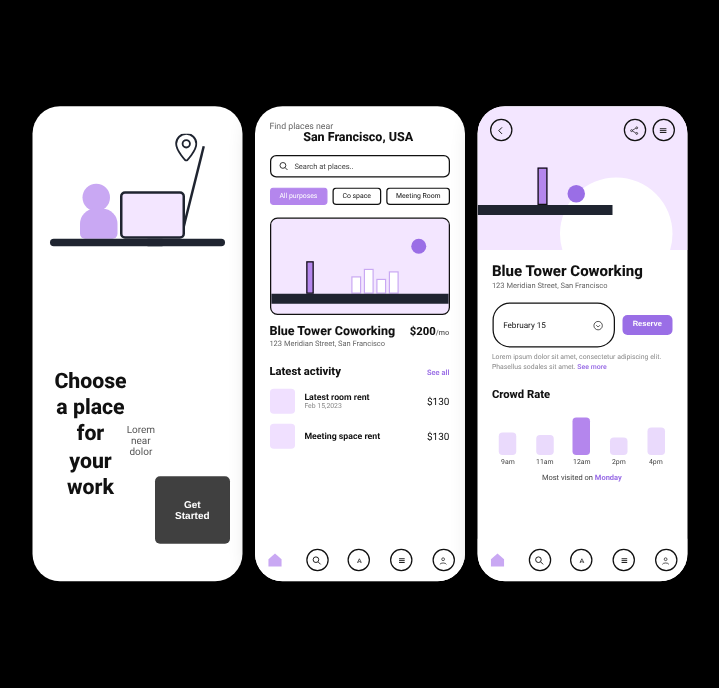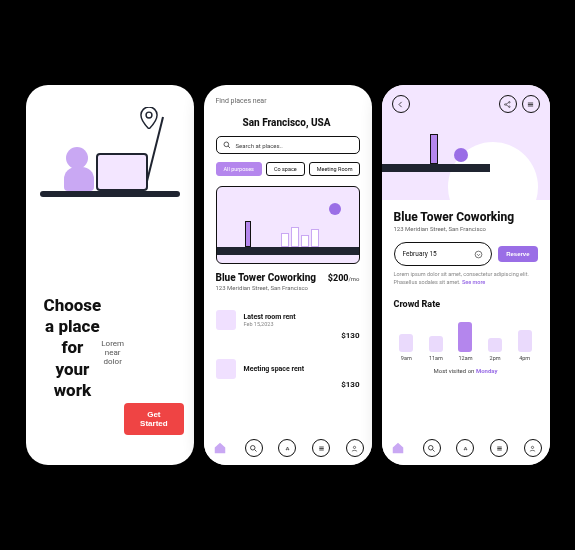--- a/index.html
+++ b/index.html
@@ -24,38 +24,38 @@
   .s1-illus {
     height: 140px;
     position: relative;
     overflow: hidden;
   }
   .s1-content { padding: 0 18px; text-align: center; flex:1; display:flex; flex-direction:row; align-items:center;}
   .s1-title { font-weight: 800; font-size: 17px; line-height: 1.25; margin-top: 6px; color:#111;}
   .s1-sub { font-size: 8px; color: #555; margin-top: 14px; }
   .s1-cta {
     margin-top: auto; margin-bottom: 30px;
-    background: #ef4444; color: #fff;
+    background: #404040; color: #fff;
     border: none; border-radius: 4px;
     font-size: 8px; font-weight: 600;
-    padding: 7px 16px;
+    padding: 18px 16px;
   }
   
   .desk { position:absolute; left:14px; right:14px; bottom:28px; height:6px; background:#1f2430; border-radius:3px;}
   .monitor { position:absolute; left:70px; bottom:34px; width:52px; height:38px; background:#f3e6ff; border:2px solid #1f2430; border-radius:4px;}
   .monitor::after{content:""; position:absolute; left:20px; bottom:-8px; width:12px; height:6px; background:#1f2430;}
   .head { position:absolute; left:40px; bottom:56px; width:22px; height:22px; border-radius:50%; background:#c9a8f3;}
   .body { position:absolute; left:38px; bottom:34px; width:30px; height:24px; background:#c9a8f3; border-radius:12px 12px 4px 4px;}
   .pin { position:absolute; right:36px; top:22px; }
   .pin svg { width:18px; height:22px; }
   .stick { position:absolute; right:30px; top:32px; width:2px; height:70px; background:#1f2430; transform:rotate(14deg); transform-origin:top;}
   
   .s2 { padding: 12px 12px 0; }
   .s2-near { font-size: 7px; color:#666; }
-  .s2-loc { font-size: 10px; font-weight: 800; color:#111; margin-top:12px;padding-left:27px;}
+  .s2-loc { font-size: 10px; font-weight: 800; color:#111; margin-top:0;padding-left:27px;}
   .searchbar {
     margin-top: 8px;
     border:1.5px solid #111; border-radius:5px;
     height: 18px; display:flex; align-items:center; gap:5px; padding:0 6px;
   }
   .searchbar svg{width:8px;height:8px;}
   .searchbar span{ font-size:6px; color:#444;}
   .chips { display:flex; gap:4px; margin-top:8px; overflow:hidden;}
   .chip { font-size:5.5px; padding:3px 7px; border:1px solid #111; border-radius:3px; white-space:nowrap; color:#111;}
   .chip.active{ background:#b486ed; color:#fff; border-color:#b486ed;}
@@ -77,21 +77,21 @@
   .listing-price small{ font-size:6px; font-weight:500; color:#666;}
   .listing-addr{ font-size:6px; color:#666; margin-top:1px;}
   .sect-row{display:flex; justify-content:space-between; align-items:baseline; margin-top:14px;}
   .sect-title{ font-size:9px; font-weight:800; color:#111;}
   .seeall{ font-size:6px; color:#9a6ee6; font-weight:600;}
   .act{ display:flex; align-items:center; gap:8px; margin-top:8px;}
   .act .thumb{ width:20px;height:20px;background:#f0e0ff;border-radius:3px; flex:none;}
   .act .meta{ flex:1;}
   .act .name{ font-size:7px; font-weight:700; color:#111;}
   .act .date{ font-size:5.5px; color:#888;}
-  .act .amt{ font-size:8px; font-weight:700; color:#111;margin-top:32px;}
+  .act .amt{ font-size:8px; font-weight:400; color:#111;}
   .navbar{
     margin-top:auto; height:34px;
     display:flex; justify-content:space-around; align-items:center;
     background:#fff;
   }
   .navbtn{ width:18px;height:18px; border:1.3px solid #111; border-radius:50%; display:flex; align-items:center; justify-content:center;}
   .navbtn.home{ border:none; }
   .navbtn.home svg{ width:14px; height:14px;}
   .navbtn svg{width:9px;height:9px;}
   
@@ -107,21 +107,21 @@
   .s3-herobtns .hbtn{ width:18px;height:18px;border:1.3px solid #111;border-radius:50%; display:flex;align-items:center;justify-content:center;}
   .s3-hero .floor{position:absolute; left:0; right:60px; bottom:28px; height:8px; background:#1f2430;}
   .s3-hero .sun{position:absolute; right:12px; bottom:-32px; width:90px;height:90px; background:#fff; border-radius:50%;}
   .s3-hero .pillar{position:absolute; left:48px; bottom:36px; width:8px; height:30px; background:#b486ed; border:1.5px solid #111;}
   .s3-hero .ball{position:absolute; left:72px; bottom:38px; width:14px;height:14px;border-radius:50%; background:#9a6ee6;}
   .s3-body{ padding:10px 12px 0; display:flex; flex-direction:column; flex:1;}
   .s3-title{ font-size:12px; font-weight:800; color:#111;}
   .s3-addr{ font-size:6px; color:#666; margin-top:1px;}
   .daterow{ display:flex; gap:6px; margin-top:10px; align-items:center;}
   .datepill{
-    flex:1; border:1.3px solid #111; border-radius:14px; height:24px;
+    flex:1; border:1.3px solid #111; border-radius:14px; height:36px;
     display:flex; align-items:center; justify-content:space-between;
     padding:0 8px; font-size:6.5px; color:#111;
   }
   .reserve{ background:#9a6ee6; color:#fff; border:none; border-radius:4px; font-size:6px; font-weight:700; padding:5px 8px;}
   .s3-sect{ font-size:9px; font-weight:800; color:#111; margin-top:12px;}
   .s3-desc{ font-size:5.5px; line-height:1.5; color:#888; margin-top:4px;}
   .s3-desc .more{ color:#9a6ee6; font-weight:600;}
   .crowd{ display:flex; gap:8px; align-items:flex-end; height:44px; margin-top:8px; padding:0 2px;}
   .crowd .col{ flex:1; display:flex; flex-direction:column; align-items:center; gap:3px;}
   .crowd .bar{ width:14px; background:#eadafc; border-radius:3px;}
@@ -186,20 +186,24 @@
         </div>
       <div class="floor"></div>
     </div>
 
     <div class="listing-row">
       <div class="listing-title">Blue Tower Coworking</div>
       <div class="listing-price"><span>$200</span><small>/mo</small></div>
     </div>
     <div class="listing-addr">123 Meridian Street, San Francisco</div>
 
+    <div class="sect-row">
+      <div class="sect-title">Latest activity</div>
+      <div class="seeall">See all</div>
+    </div>
 
     <div class="act">
       <div class="thumb"></div>
       <div class="meta">
         <div class="name">Latest room rent</div>
         <div class="date">Feb 15,2023</div>
       </div>
       <div class="amt">$130</div>
     </div>
 

